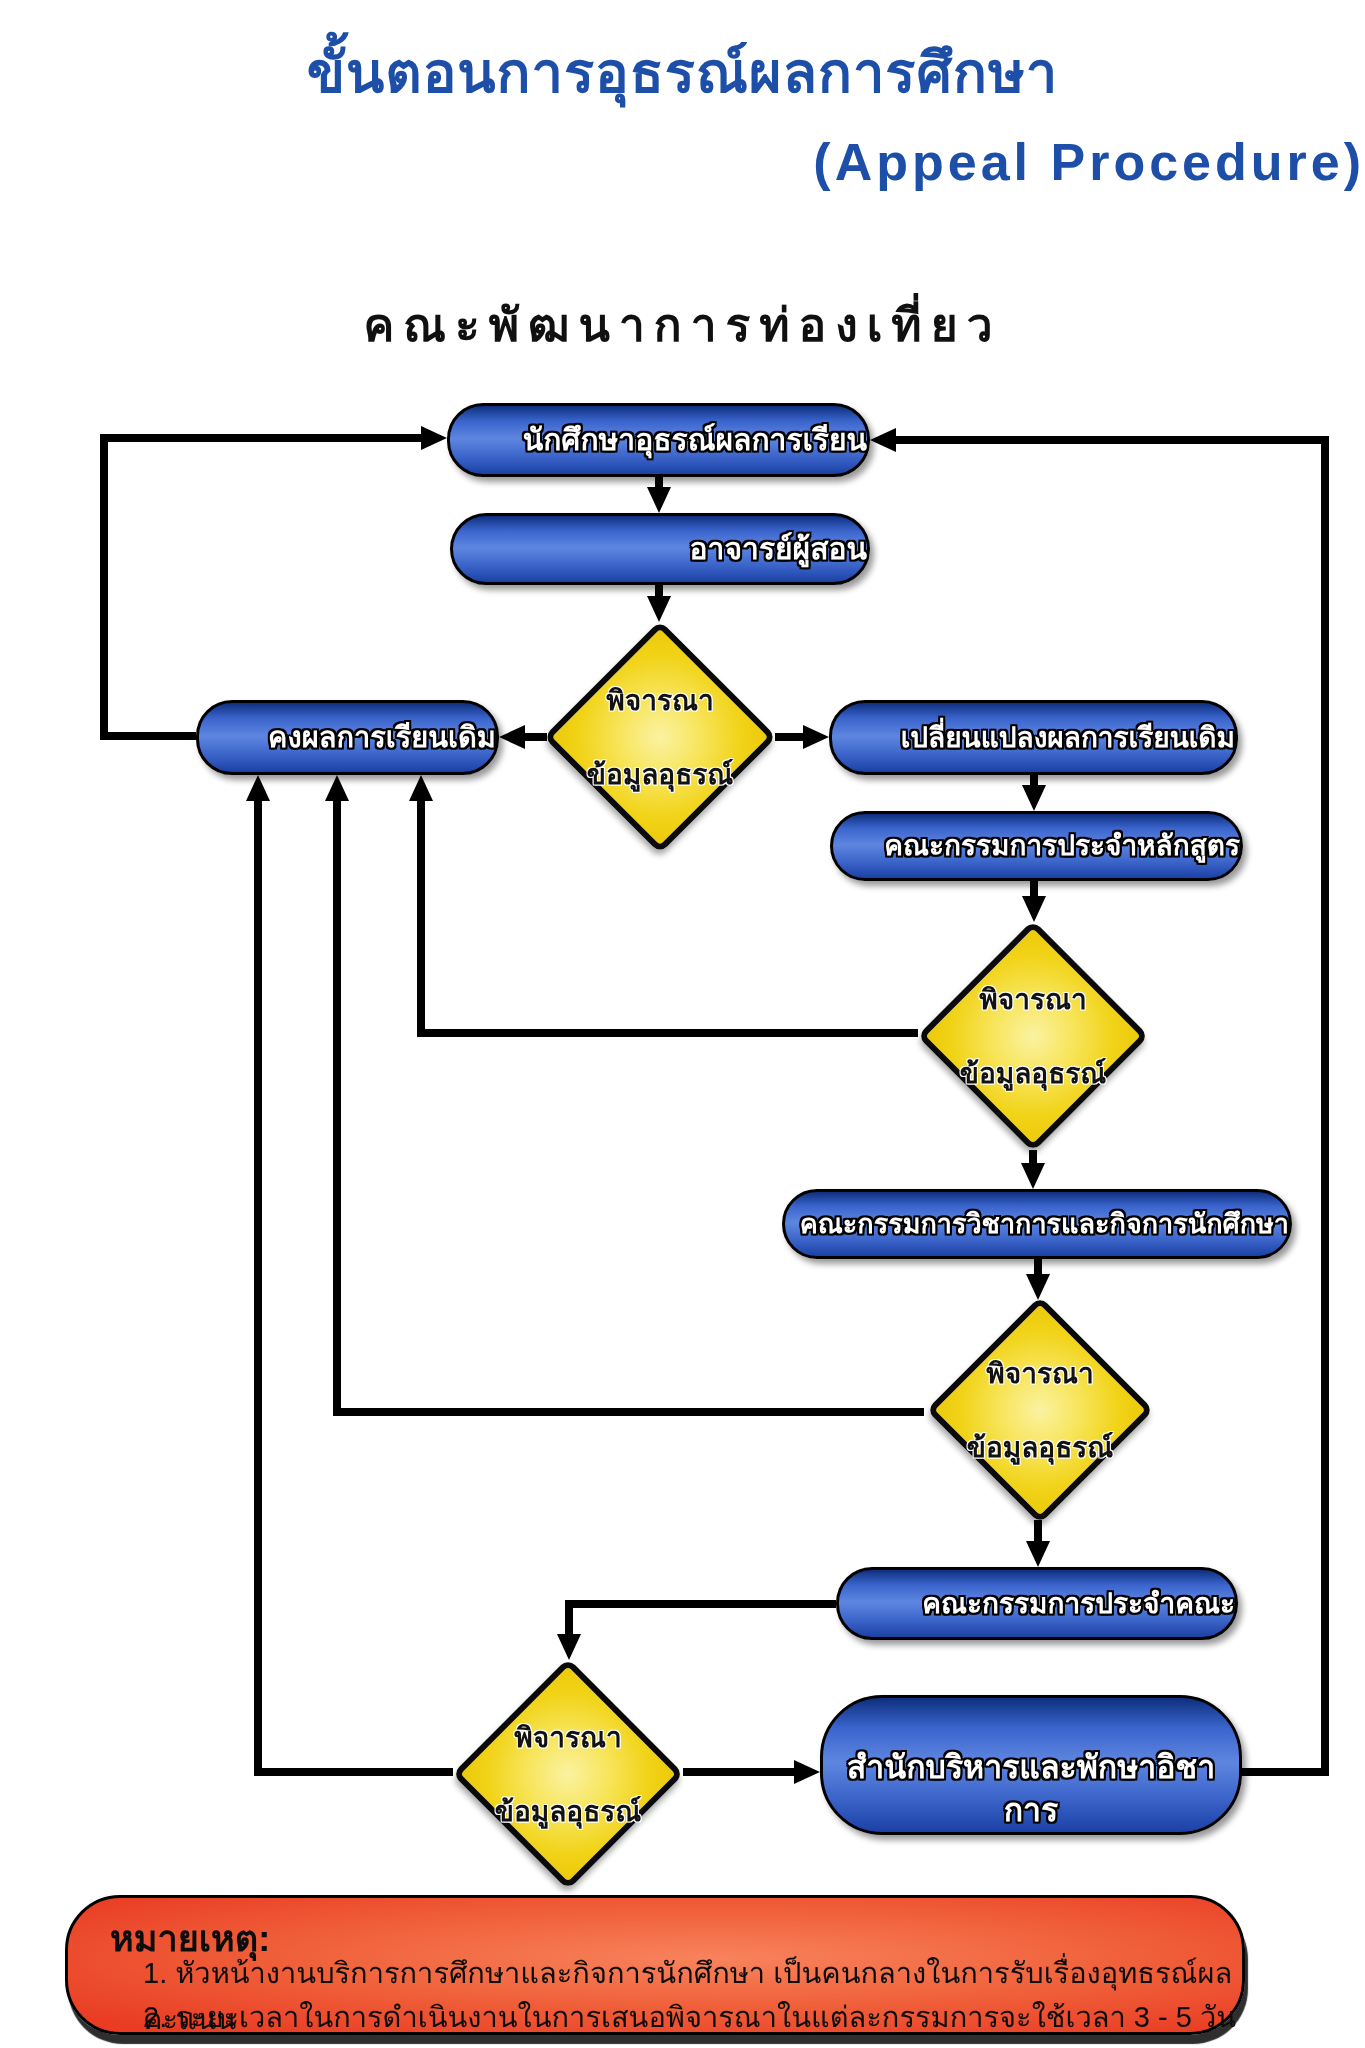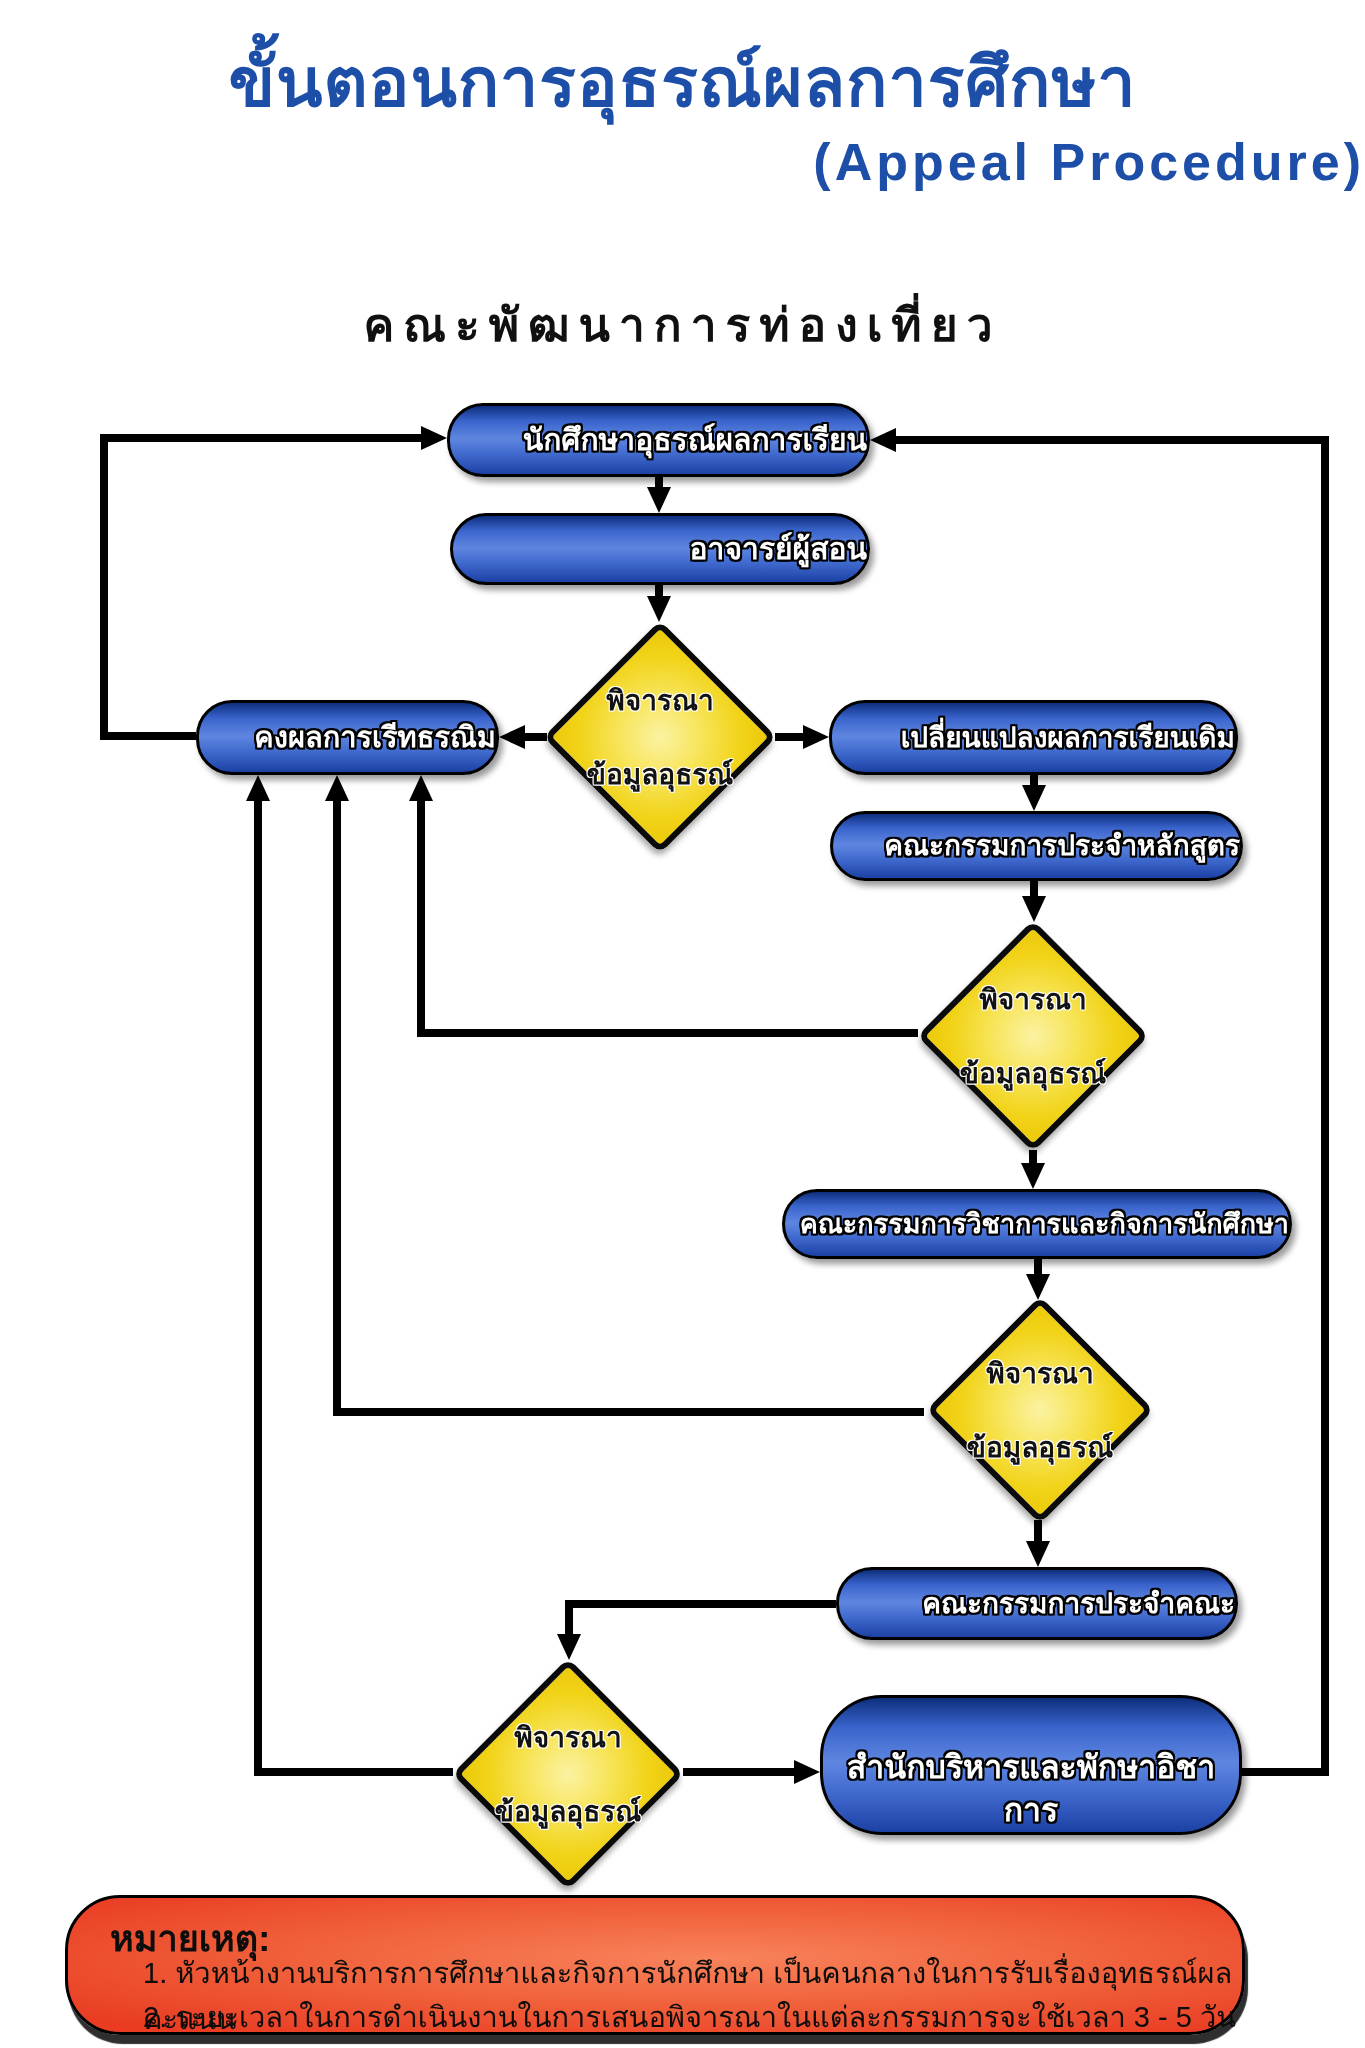--- a/index.html
+++ b/index.html
@@ -3,21 +3,21 @@
 <meta charset="utf-8">
 <style>
   html,body{margin:0;padding:0;background:#ffffff;}
   .canvas{
     position:relative;width:1365px;height:2048px;background:#ffffff;overflow:hidden;
     font-family:"Liberation Sans","DejaVu Sans",sans-serif;
   }
   
   .title-th{
     position:absolute;left:0;top:28px;width:100%;text-align:center;
-    font-size:68px;font-weight:bold;color:#1d4fa8;letter-spacing:1px;
+    font-size:56px;font-weight:bold;color:#1d4fa8;letter-spacing:1px;
   }
   .title-en{
     position:absolute;left:0;top:132px;width:100%;text-align:right;
     font-size:52px;font-weight:bold;color:#1d4fa8;letter-spacing:4px;
   }
   .subtitle{
     position:absolute;left:0;top:288px;width:100%;text-align:center;
     font-size:46px;font-weight:bold;color:#101010;letter-spacing:9px;
   }
   
@@ -81,21 +81,21 @@
 
   <div class="pbox" style="left:447px;top:403px;width:423px;height:74px;">
     <span class="lbl" style="font-size:30px;">นักศึกษาอุธรณ์ผลการเรียน</span>
   </div>
 
   <div class="pbox" style="left:450px;top:513px;width:420px;height:72px;">
     <span class="lbl" style="font-size:30px;">อาจารย์ผู้สอน</span>
   </div>
 
   <div class="pbox" style="left:196px;top:700px;width:303px;height:75px;">
-    <span class="lbl" style="font-size:29px;">คงผลการเรีทธรณิม</span>
+    <span class="lbl" style="font-size:29px;">คงผลการเรียนเดิม</span>
   </div>
 
   <div class="pbox" style="left:829px;top:700px;width:409px;height:75px;">
     <span class="lbl" style="font-size:28px;">เปลี่ยนแปลงผลการเรียนเดิม</span>
   </div>
 
   <div class="pbox" style="left:830px;top:811px;width:413px;height:70px;">
     <span class="lbl" style="font-size:28px;">คณะกรรมการประจำหลักสูตร</span>
   </div>
 

